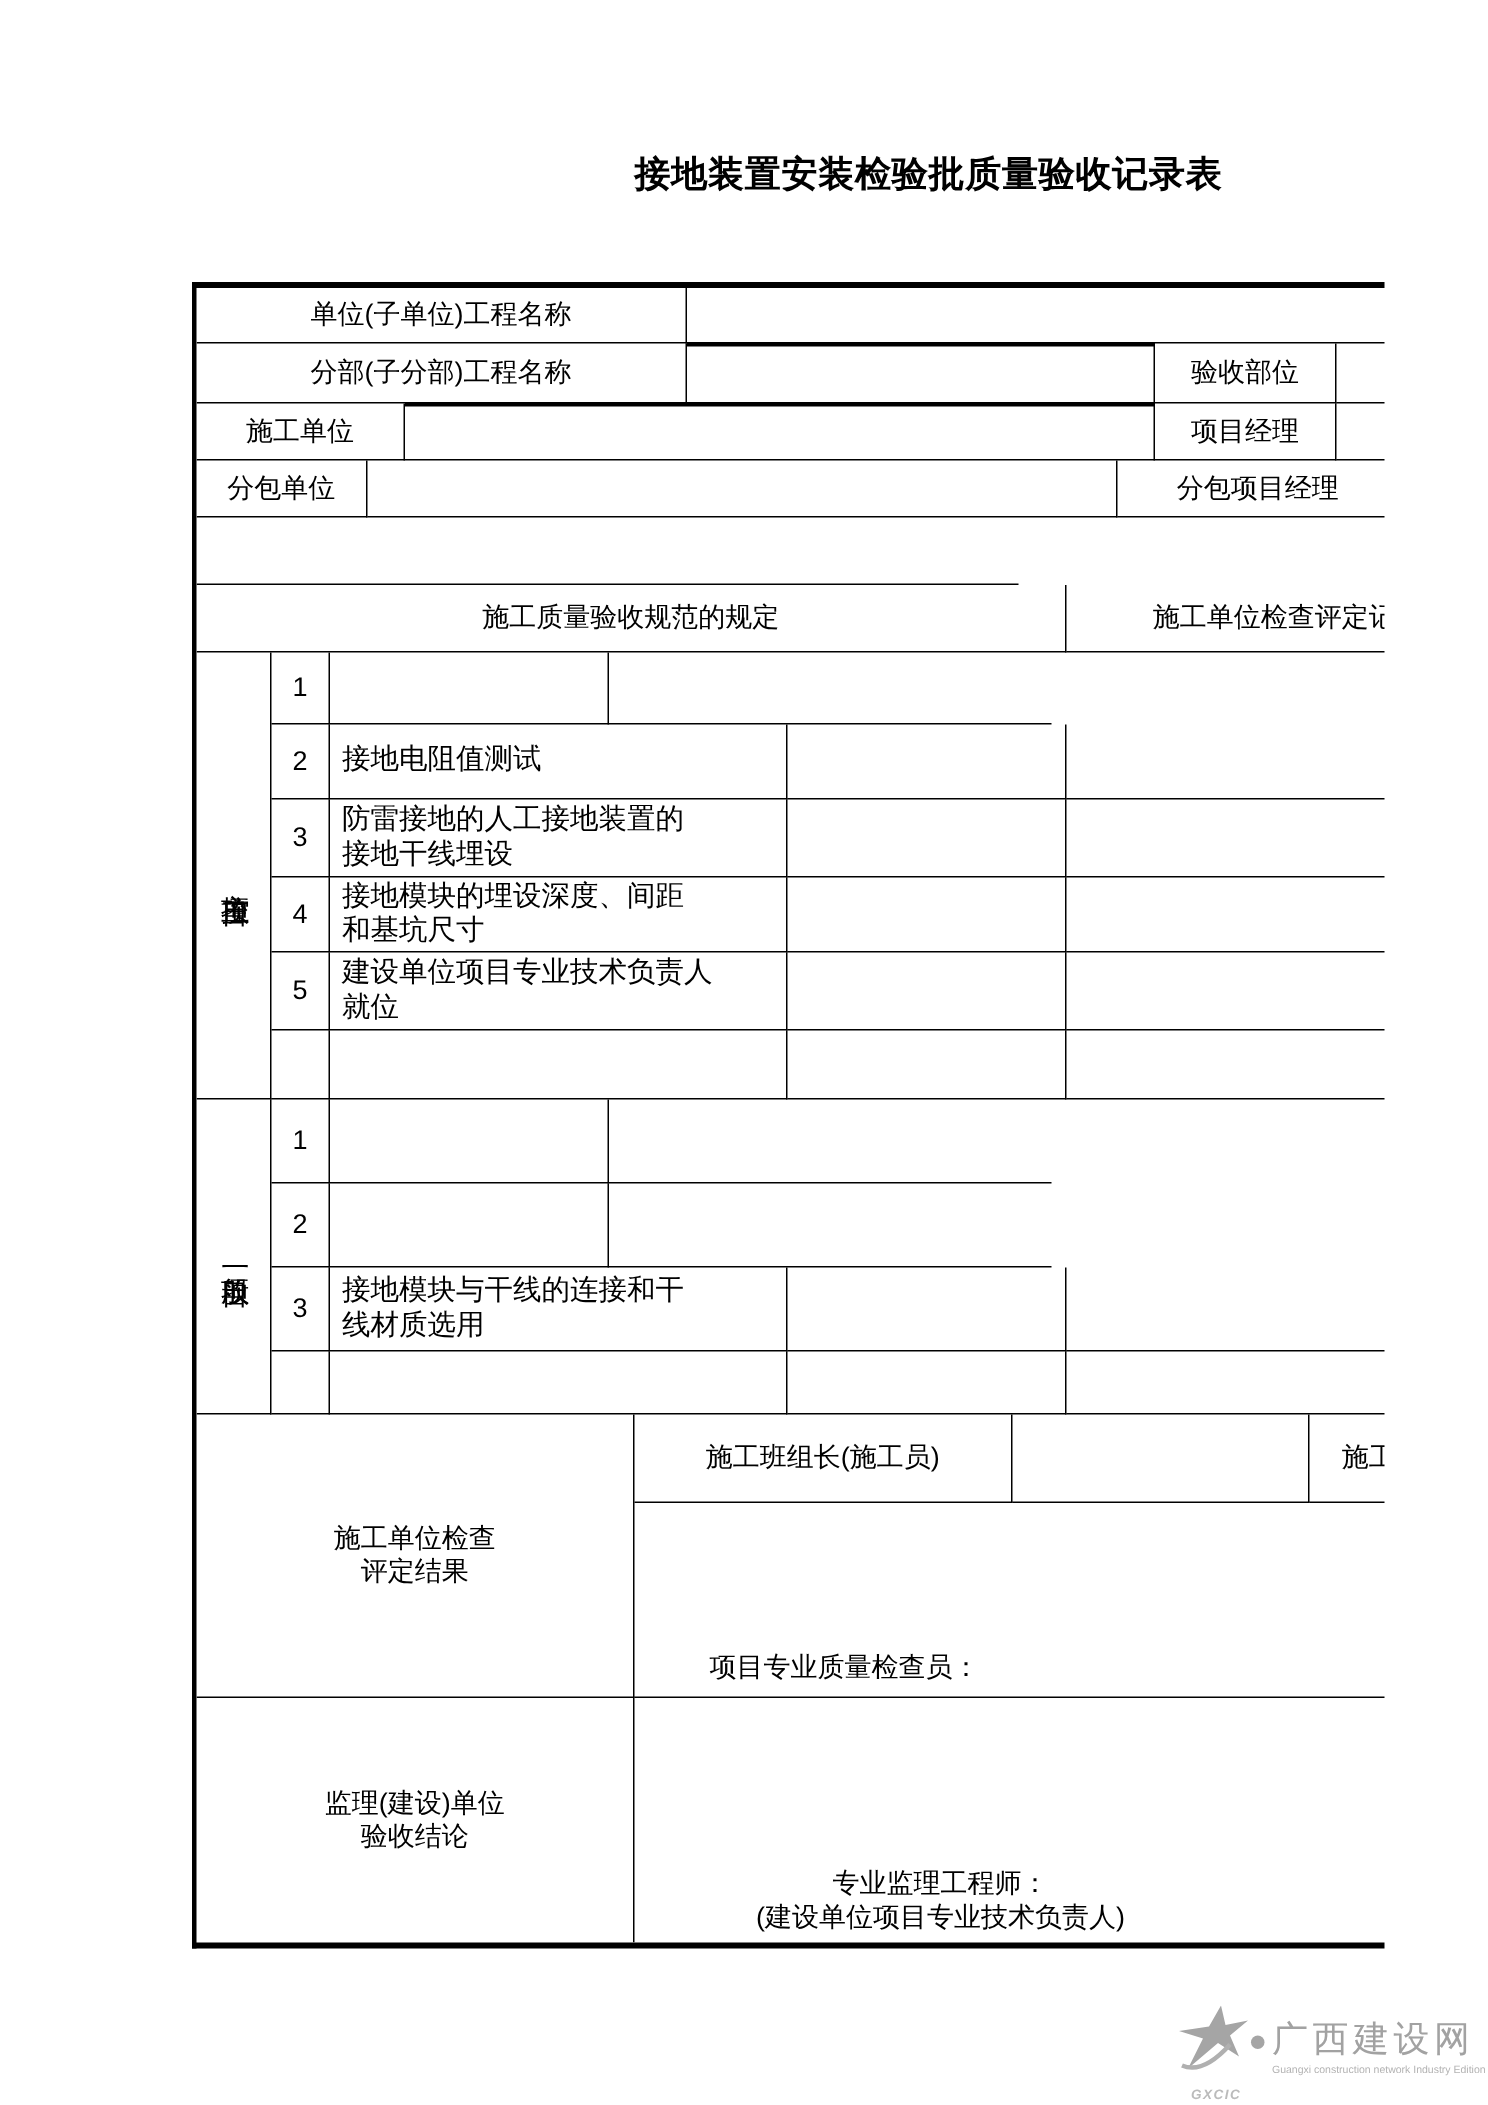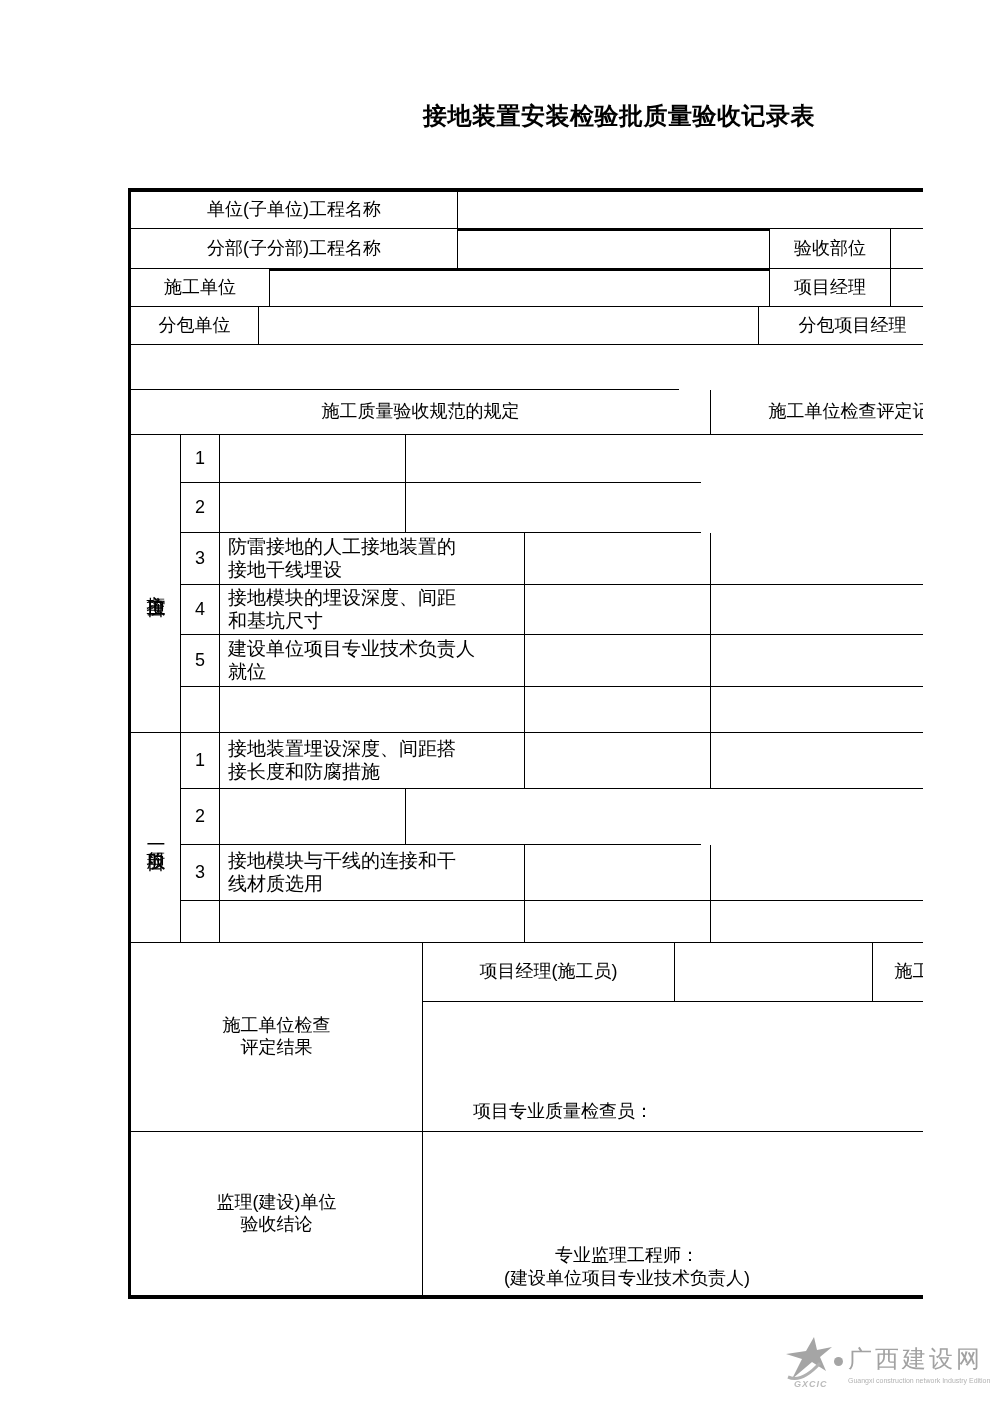--- a/index.html
+++ b/index.html
@@ -25,21 +25,21 @@
   .seclabel{font-size:18px;}
   .inspector{box-sizing:border-box;display:flex;align-items:flex-end;
              border-bottom:1.5px solid #000;font-size:18px;padding:0 0 8px 50px;}
   .concl{box-sizing:border-box;display:flex;align-items:flex-end;justify-content:center;
          text-align:center;font-size:18px;white-space:pre-line;line-height:1.25;
          padding:0 175px 6px 0;}
   
   .wm{position:absolute;left:778px;top:1335px;width:210px;height:62px;color:#a9a9a9;}
   .wm-cn{position:absolute;left:70px;top:8px;font-size:24px;letter-spacing:3px;color:#a2a2a2;font-family:"Liberation Serif",serif;}
   .wm-en{position:absolute;left:70px;top:42px;font-size:7px;color:#b3b3b3;white-space:nowrap;}
-  .wm-script{position:absolute;left:16px;top:44px;font-size:9px;font-style:italic;color:#bbb;letter-spacing:1px;font-weight:bold;}
+  .wm-script{position:absolute;left:16px;top:56px;font-size:9px;font-style:italic;color:#bbb;letter-spacing:1px;font-weight:bold;}
   .wm-star{position:absolute;left:6px;top:2px;}
   .wm-dot{position:absolute;left:56px;top:22px;width:9px;height:9px;border-radius:50%;background:#a5a5a5;}
 </style>
 </head>
 <body>
 
 <div class="title">接地装置安装检验批质量验收记录表</div>
 
 <div class="sheet">
   <div class="tbl">
@@ -57,21 +57,21 @@
     </div>
 
     <div class="row" style="height:38px">
       <div class="c" style="width:139px">施工单位</div>
       <div class="c" style="width:500px"></div>
       <div class="c" style="width:121px">项目经理</div>
       <div class="c norb" style="width:115px"></div>
     </div>
 
     <div class="row" style="height:38px">
-      <div class="c" style="width:128px">分包单位</div>
+      <div class="c" style="width:114px">分包单位</div>
       <div class="c" style="width:500px"></div>
       <div class="c" style="width:188px">分包项目经理</div>
 
     </div>
 
     <div class="row" style="height:45px">
       <div class="c norb" style="width:548px"></div>
     </div>
 
     <div class="row" style="height:45px">
@@ -82,20 +82,21 @@
     <div class="row">
       <div class="c vert" style="width:50px">主控项目</div>
       <div class="itemcol">
         <div class="row" style="height:48px;width:825px">
           <div class="c num" style="width:39px">1</div>
           <div class="c" style="width:186px"></div>
           <div class="c norb" style="width:295px"></div>
         </div>
         <div class="row" style="height:50px;width:825px">
           <div class="c num" style="width:39px">2</div>
+          <div class="c desc left" style="width:305px">接地电阻值测试</div>
           <div class="c" style="width:186px"></div>
           <div class="c norb" style="width:295px"></div>
         </div>
         <div class="row" style="height:52px;width:825px">
           <div class="c num" style="width:39px">3</div>
           <div class="c desc left" style="width:305px">防雷接地的人工接地装置的
 接地干线埋设</div>
           <div class="c" style="width:186px"></div>
           <div class="c norb" style="width:295px"></div>
         </div>
@@ -120,22 +121,20 @@
           <div class="c norb" style="width:295px"></div>
         </div>
       </div>
     </div>
 
     <div class="row">
       <div class="c vert" style="width:50px">一般项目</div>
       <div class="itemcol">
         <div class="row" style="height:56px;width:825px">
           <div class="c num" style="width:39px">1</div>
-          <div class="c desc left" style="width:305px">接地装置埋设深度、间距搭
-接长度和防腐措施</div>
           <div class="c" style="width:186px"></div>
           <div class="c norb" style="width:295px"></div>
         </div>
         <div class="row" style="height:56px;width:825px">
           <div class="c num" style="width:39px">2</div>
           <div class="c" style="width:186px"></div>
           <div class="c norb" style="width:295px"></div>
         </div>
         <div class="row" style="height:56px;width:825px">
           <div class="c num" style="width:39px">3</div>
@@ -151,21 +150,21 @@
           <div class="c norb" style="width:295px"></div>
         </div>
       </div>
     </div>
 
     <div class="row" style="height:189px">
       <div class="c seclabel" style="width:292px;height:189px">施工单位检查
 评定结果</div>
       <div class="itemcol" style="width:583px">
         <div class="row" style="height:59px;width:583px">
-          <div class="c" style="width:252px">项目经理(施工员)</div>
+          <div class="c" style="width:252px">施工班组长(施工员)</div>
           <div class="c" style="width:198px"></div>
           <div class="c norb" style="width:133px">施工班组长</div>
         </div>
         <div class="inspector" style="height:130px;width:583px">项目专业质量检查员：</div>
       </div>
     </div>
 
     <div class="row" style="height:163px">
       <div class="c seclabel nobb" style="width:292px;height:163px">监理(建设)单位
 验收结论</div>

